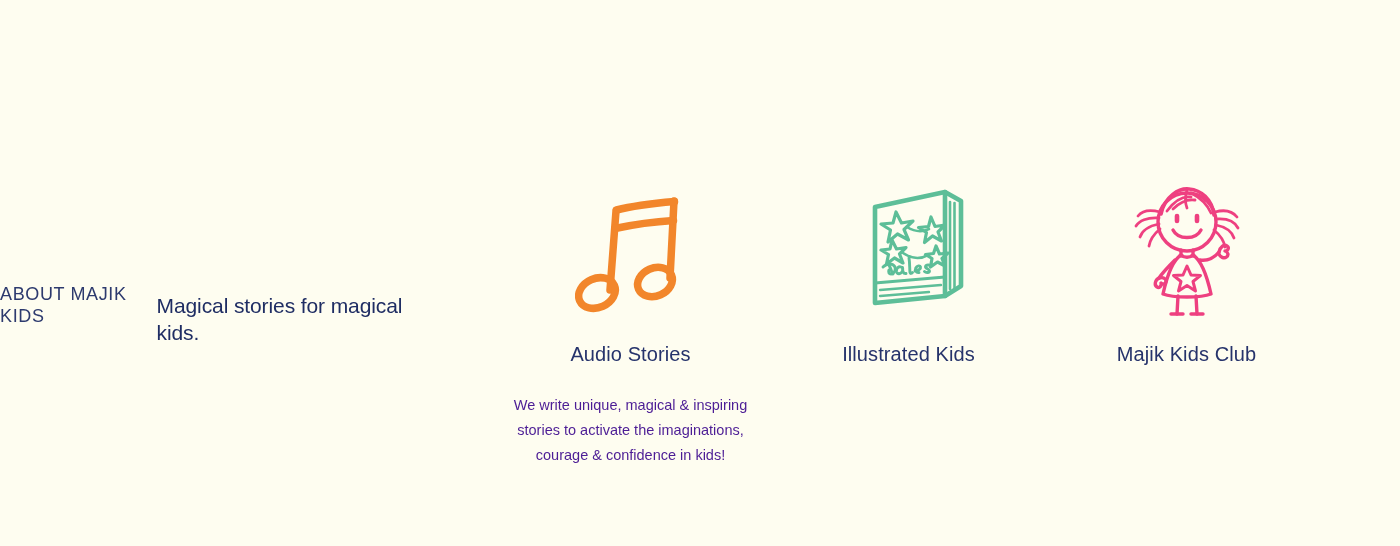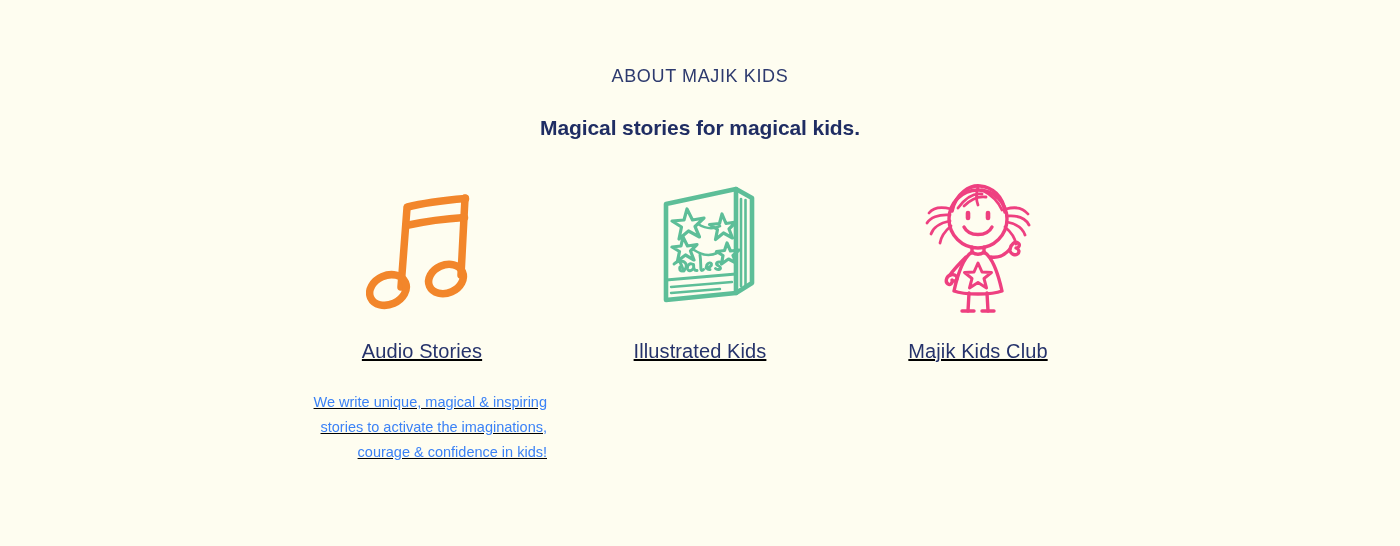--- a/index.html
+++ b/index.html
@@ -5,70 +5,68 @@
   * { margin:0; padding:0; box-sizing:border-box; }
   html, body {
     width:1400px; height:546px;
     background:#fefdf0;
     font-family:"Liberation Sans", sans-serif;
     overflow:hidden;
   }
   .section {
     width:1400px; height:546px;
     background:#fefdf0;
-    display:flex; flex-direction:column; align-items:center;
+    display:flex; flex-direction:row; align-items:center;
     padding-top:66px;
   }
   .eyebrow {
     font-size:18px;
     letter-spacing:0.035em;
     color:#2d3a6e;
     font-weight:400;
     line-height:1.2;
   }
   .headline {
     margin-top:27px;
     font-size:21px;
-    font-weight:700;
+    font-weight:400;
     color:#1f2d63;
     letter-spacing:-0.005em;
     line-height:1.25;
   }
   .cards {
     margin-top:35px;
     width:1110px;
     display:flex;
     justify-content:center;
     align-items:flex-start;
   }
   .card {
     width:278px;
     display:flex; flex-direction:column; align-items:center;
     text-align:center;
-    text-decoration:underline;
   }
   .icon-wrap {
     height:140px;
     display:flex; align-items:center; justify-content:center;
   }
   .card-title {
     margin-top:23px;
     font-size:20px;
     font-weight:400;
     color:#26336b;
     letter-spacing:0.005em;
     line-height:1.2;
   }
   .card-body {
     margin-top:27px;
     font-size:14.5px;
     line-height:1.72;
-    color:#3b82f6;
+    color:#4c1d95;
     width:250px;
-    text-align:right;
   }
   .card.wide .card-body { width:262px; }
   .card.widest .card-body { width:268px; }
   svg { display:block; }
 </style>
 </head>
 <body>
 
 <div class="section">
 

